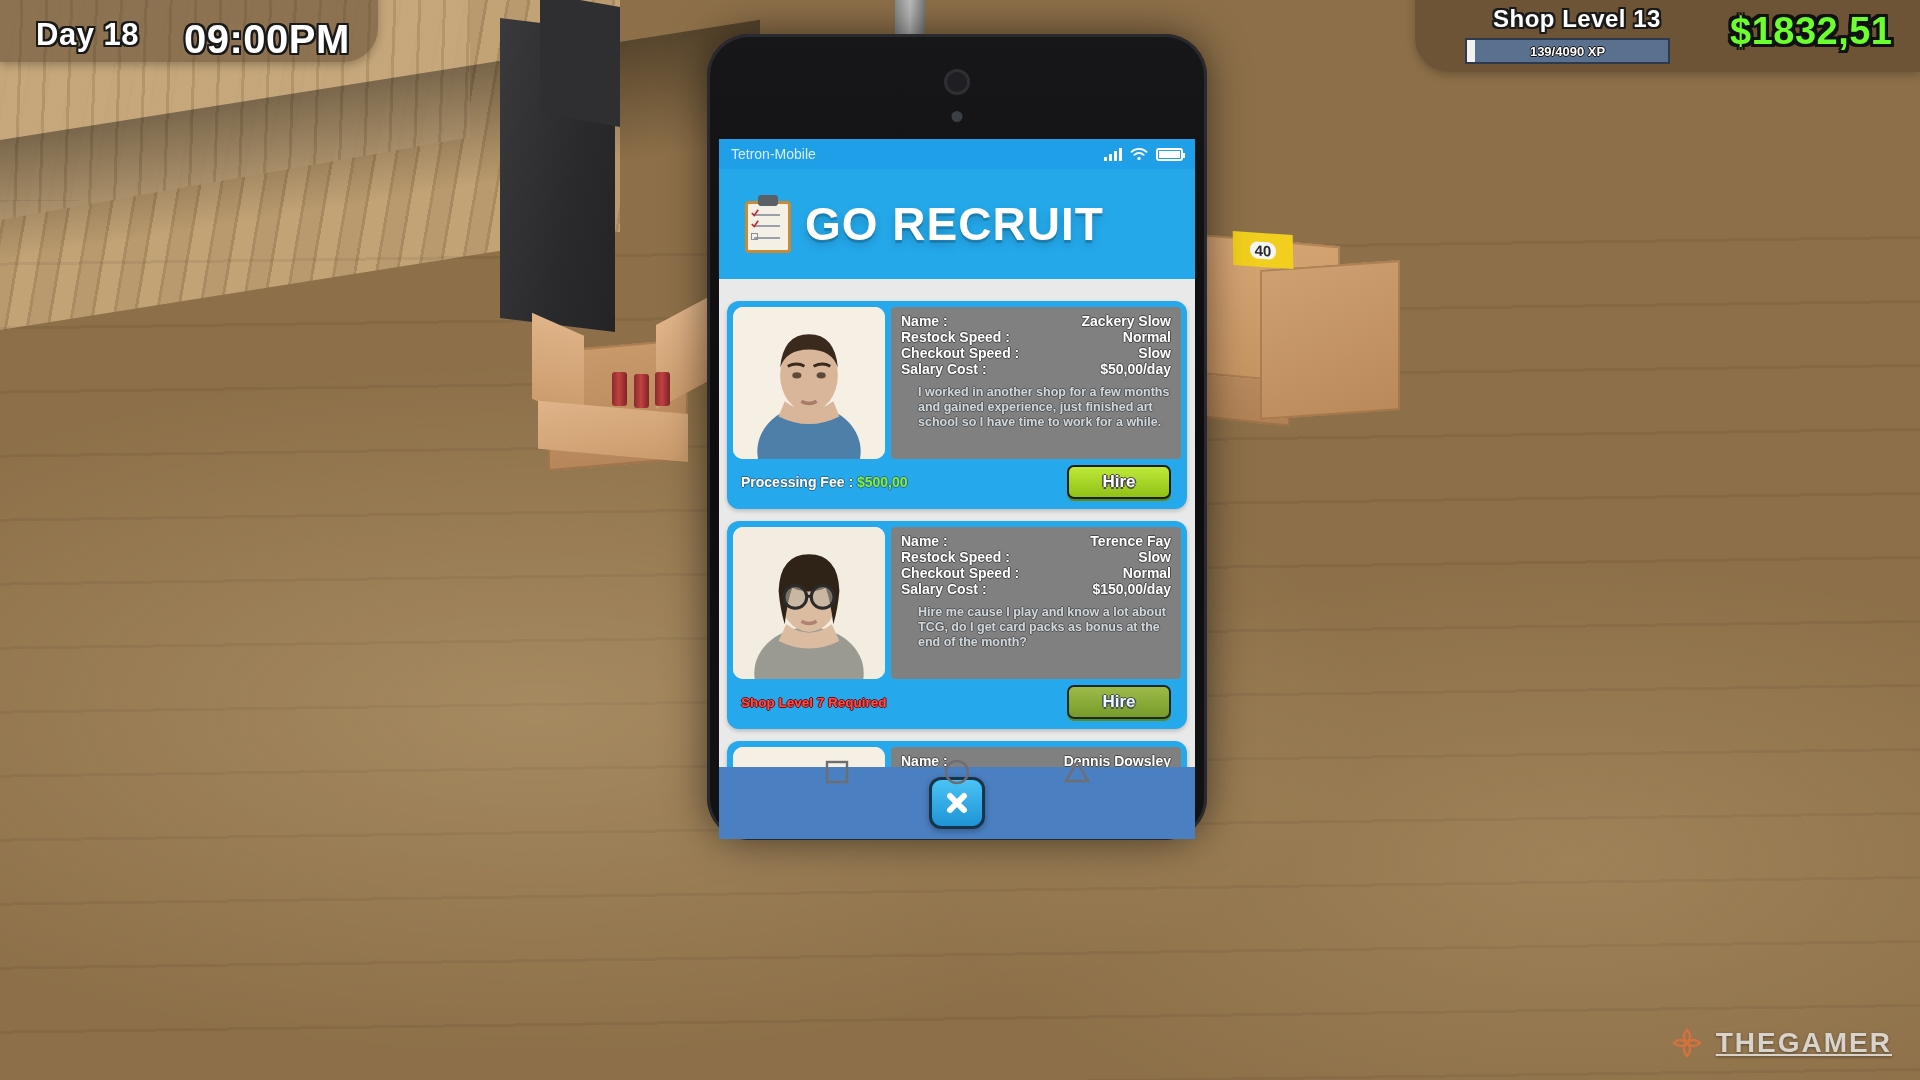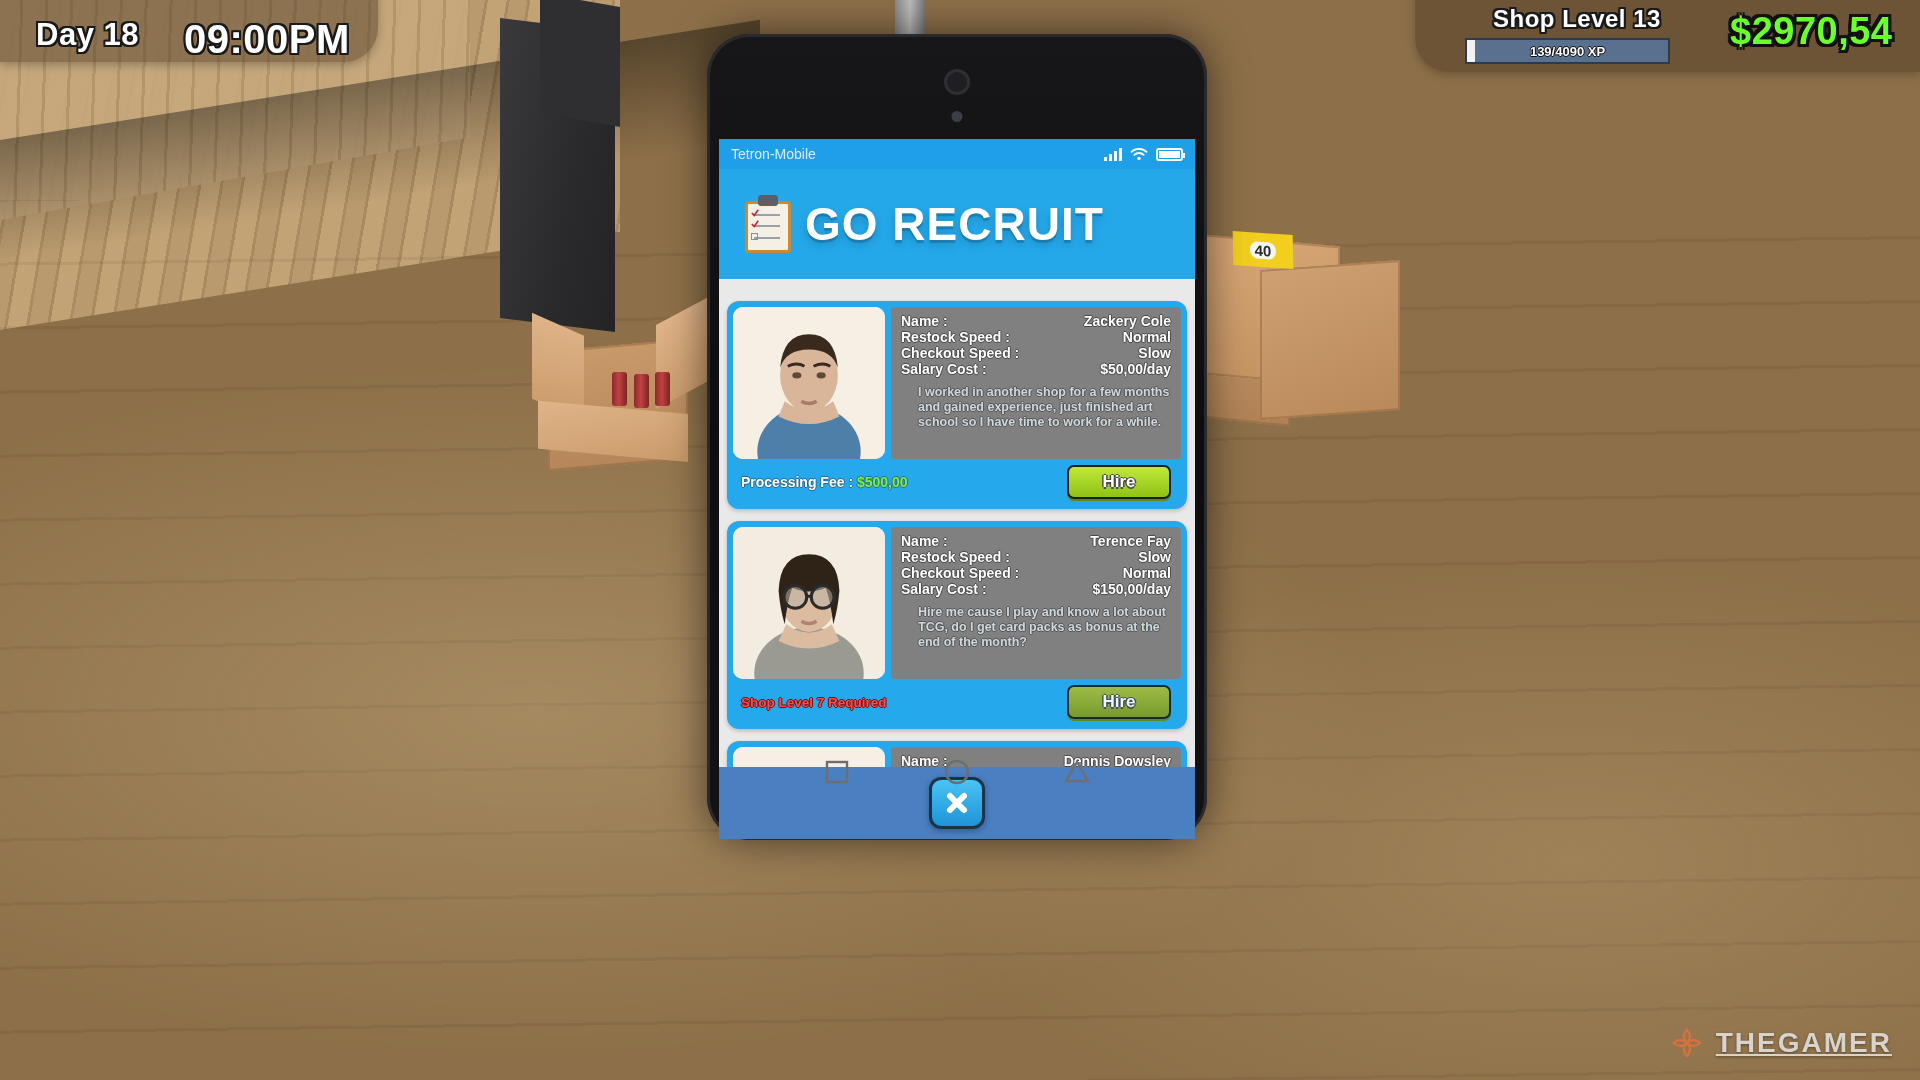--- a/index.html
+++ b/index.html
@@ -323,21 +323,21 @@
   <div class="hud-pill" id="hud-left"></div>
   <div class="hud-text" id="day-text">Day 18</div>
   <div class="hud-text" id="time-text">09:00PM</div>
 
   <div class="hud-pill" id="hud-right"></div>
   <div class="hud-text" id="shop-level">Shop Level 13</div>
   <div id="xp-bar">
     <div id="xp-fill" style="width: 4%;"></div>
     <span id="xp-text">139/4090 XP</span>
   </div>
-  <div class="hud-text" id="money">$2970,54</div>
+  <div class="hud-text" id="money">$1832,51</div>
 
   <div id="watermark">
     <svg width="34" height="34" viewBox="0 0 34 34">
       <g fill="none" stroke="#e8703a" stroke-width="2.4">
         <path d="M17 4 C21 8 21 13 17 17 C13 13 13 8 17 4Z"></path>
         <path d="M17 30 C13 26 13 21 17 17 C21 21 21 26 17 30Z"></path>
         <path d="M4 17 C8 13 13 13 17 17 C13 21 8 21 4 17Z"></path>
         <path d="M30 17 C26 21 21 21 17 17 C21 13 26 13 30 17Z"></path>
       </g>
     </svg>
@@ -405,21 +405,21 @@
                 <ellipse cx="42" cy="45" rx="3" ry="2" fill="#5d4a3a"></ellipse>
                 <ellipse cx="58" cy="45" rx="3" ry="2" fill="#5d4a3a"></ellipse>
                 <path d="M36 39 q6 -3 11 0" stroke="#3a2a1e" stroke-width="1.8" fill="none"></path>
                 <path d="M53 39 q6 -3 11 0" stroke="#3a2a1e" stroke-width="1.8" fill="none"></path>
                 <path d="M45 62 q5 3 10 0" stroke="#a87a68" stroke-width="2.2" fill="none"></path>
               </svg>
             </div>
             <div class="info">
               <div class="row">
                 <span class="k">Name :</span>
-                <span class="v">Zackery Cole</span>
+                <span class="v">Zackery Slow</span>
               </div>
               <div class="row">
                 <span class="k">Restock Speed :</span>
                 <span class="v">Normal</span>
               </div>
               <div class="row">
                 <span class="k">Checkout Speed :</span>
                 <span class="v">Slow</span>
               </div>
               <div class="row">

